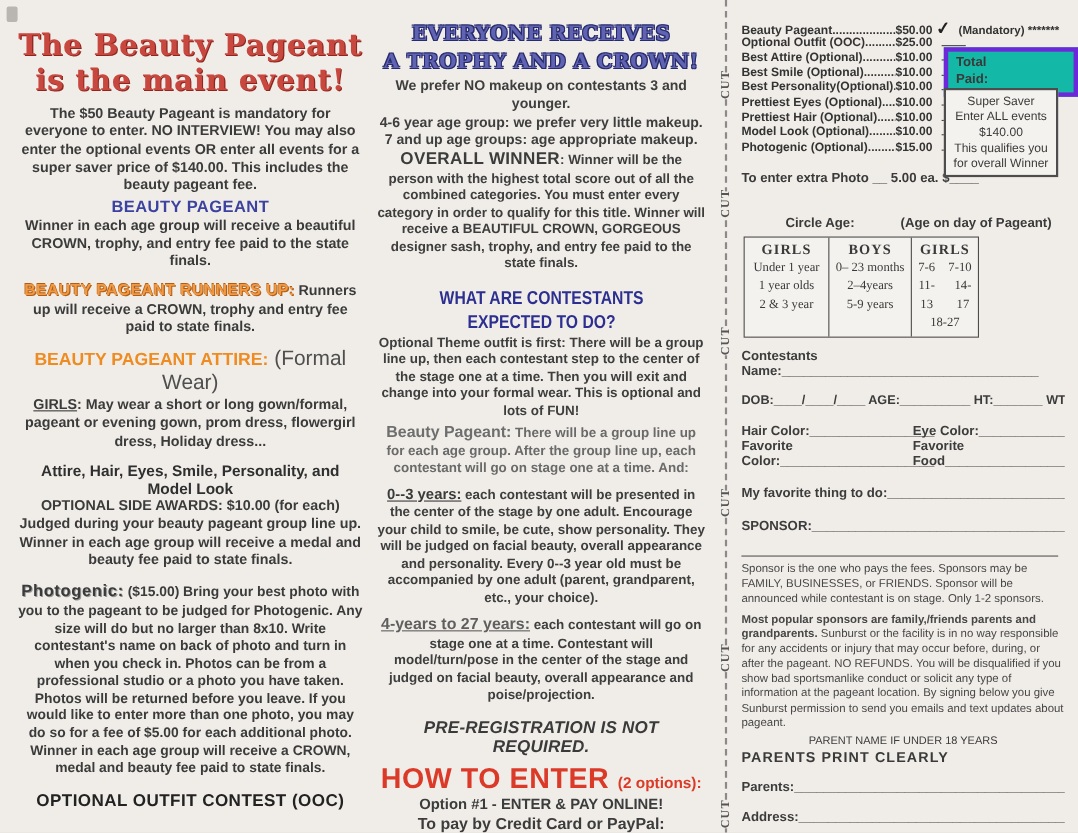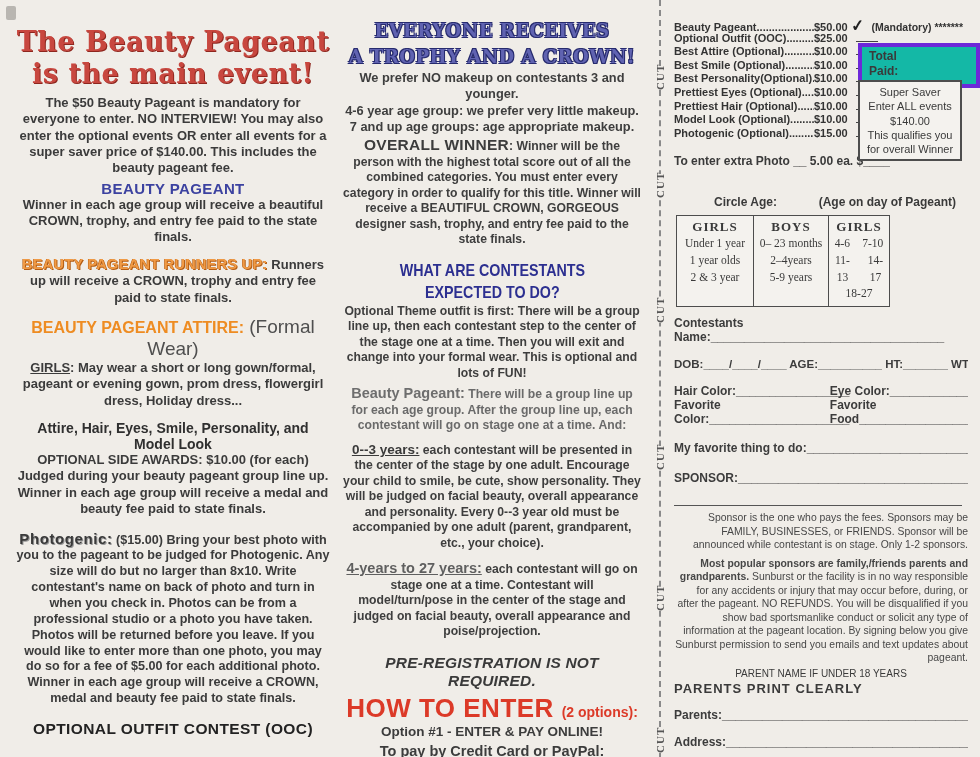--- a/index.html
+++ b/index.html
@@ -76,21 +76,21 @@
   .age-col.c1{width:70px;border-right:1.5px solid #4d4d4d;}
   .age-col.c2{width:68px;border-right:1.5px solid #4d4d4d;}
   .age-col.c3{flex:1;}
   .age-h{font-size:13px;font-weight:700;letter-spacing:1px;}
   .age-v{font-size:11.5px;line-height:1.45;}
   .age-pair{display:flex;justify-content:center;gap:12px;font-size:11.5px;line-height:1.45;}
   .frm{font-size:12px;font-weight:700;color:#3c3c3c;white-space:nowrap;overflow:hidden;}
   .split2{display:flex;}
   .split2 > :first-child{width:53%;}
   .hrule{border-bottom:1.5px solid #555;width:98%;margin-top:20px;}
-  .small-note{font-size:10.4px;font-weight:400;color:#474747;text-align:right;line-height:1.3;margin-top:5px;}
+  .small-note{font-size:10.4px;font-weight:400;color:#474747;text-align:left;line-height:1.3;margin-top:5px;}
   .small-note .b{font-weight:800;}
   .parent-under{font-size:10px;font-weight:400;margin-top:3px;text-align:center;}
   .parents-print{font-size:13px;font-weight:800;letter-spacing:1px;margin-top:2px;}
   .mark-tl{position:absolute;left:6px;top:6px;width:10px;height:14px;background:#b9b6b1;border-radius:2px;}
 </style>
 </head>
 <body>
 
 <div class="page">
   <div class="mark-tl"></div>
@@ -265,21 +265,21 @@
       </div>
       <div class="age-col c2">
         <div class="age-h">BOYS</div>
         <div class="age-v">0– 23 months</div>
         <div class="age-v">2–4years</div>
         <div class="age-v">5-9 years</div>
       </div>
       <div class="age-col c3">
         <div class="age-h">GIRLS</div>
         <div class="age-pair">
-          <span>4-6</span>
+          <span>7-6</span>
           <span>7-10</span>
         </div>
         <div class="age-pair">
           <span>11-13</span>
           <span>14-17</span>
         </div>
         <div class="age-pair">
           <span>18-27</span>
         </div>
       </div>

